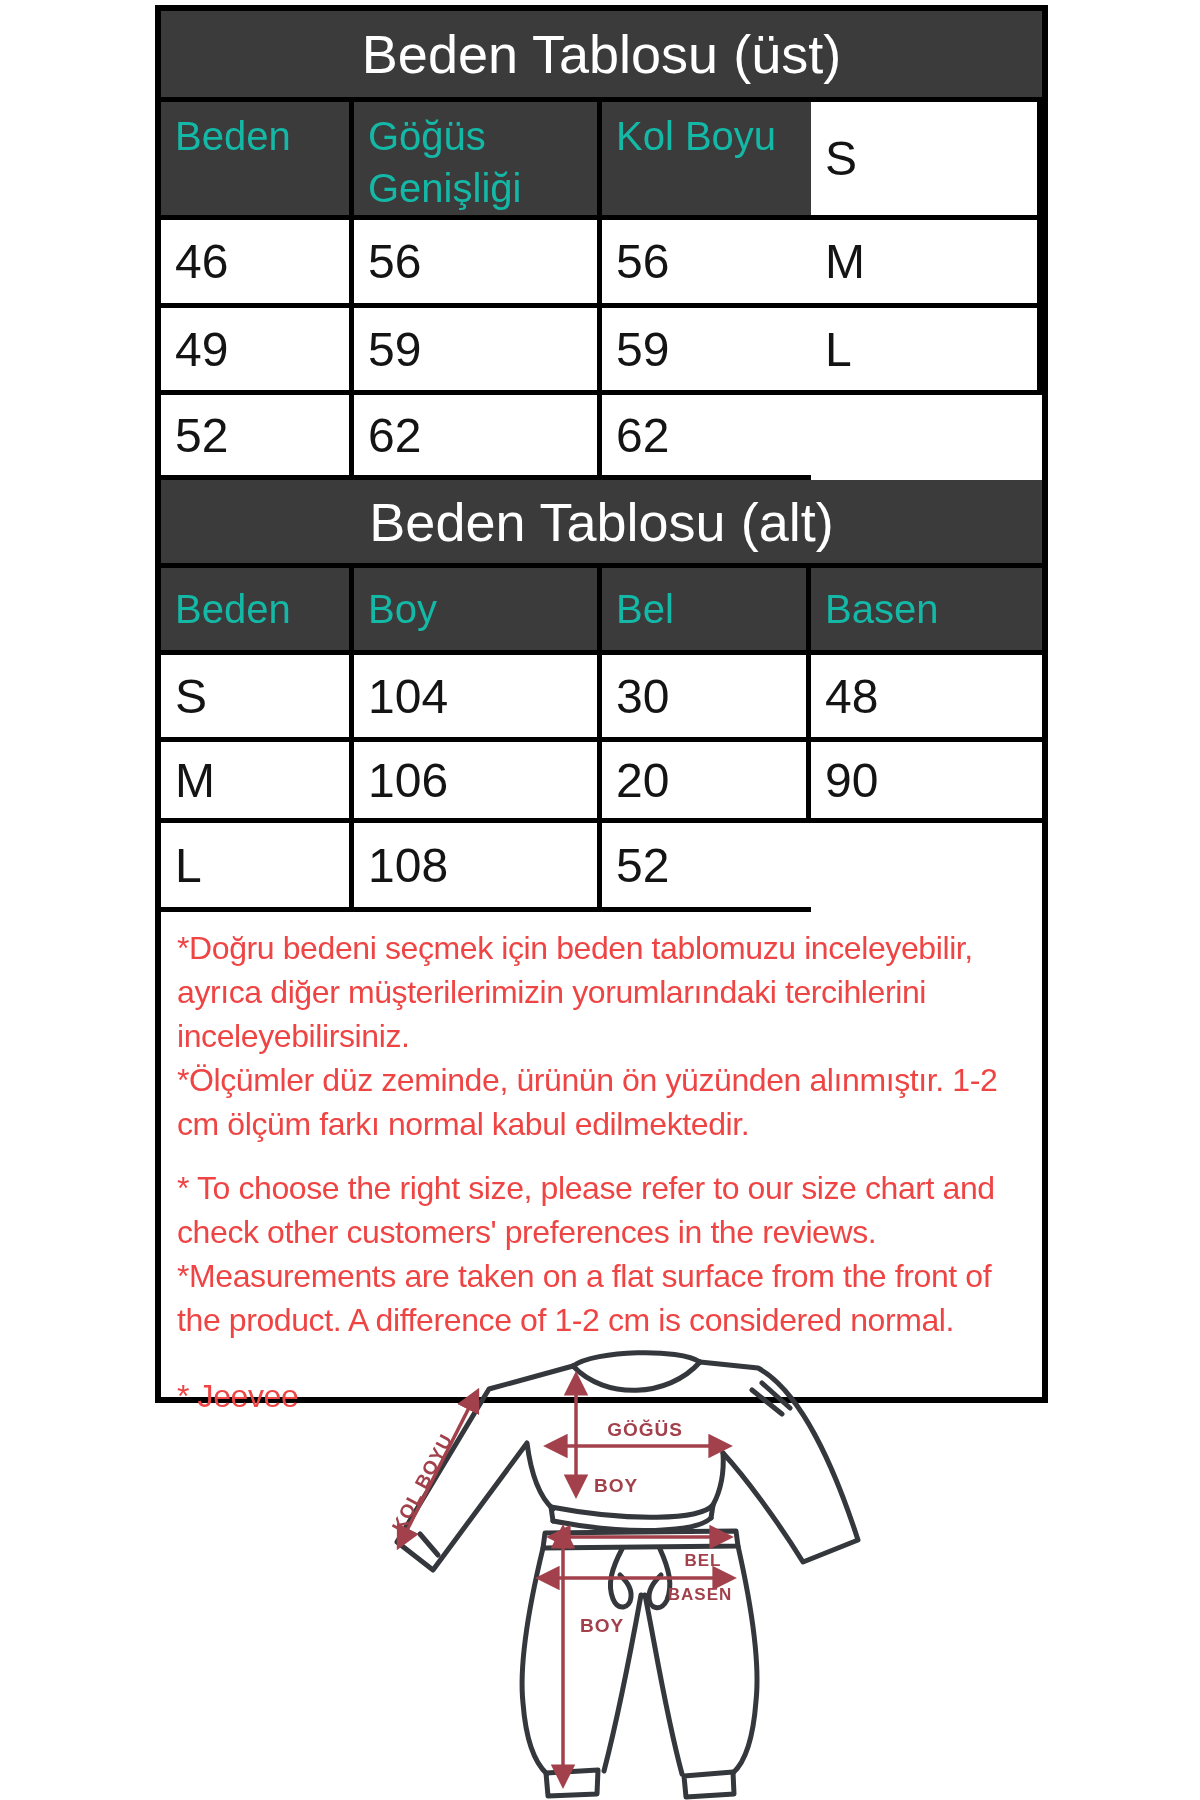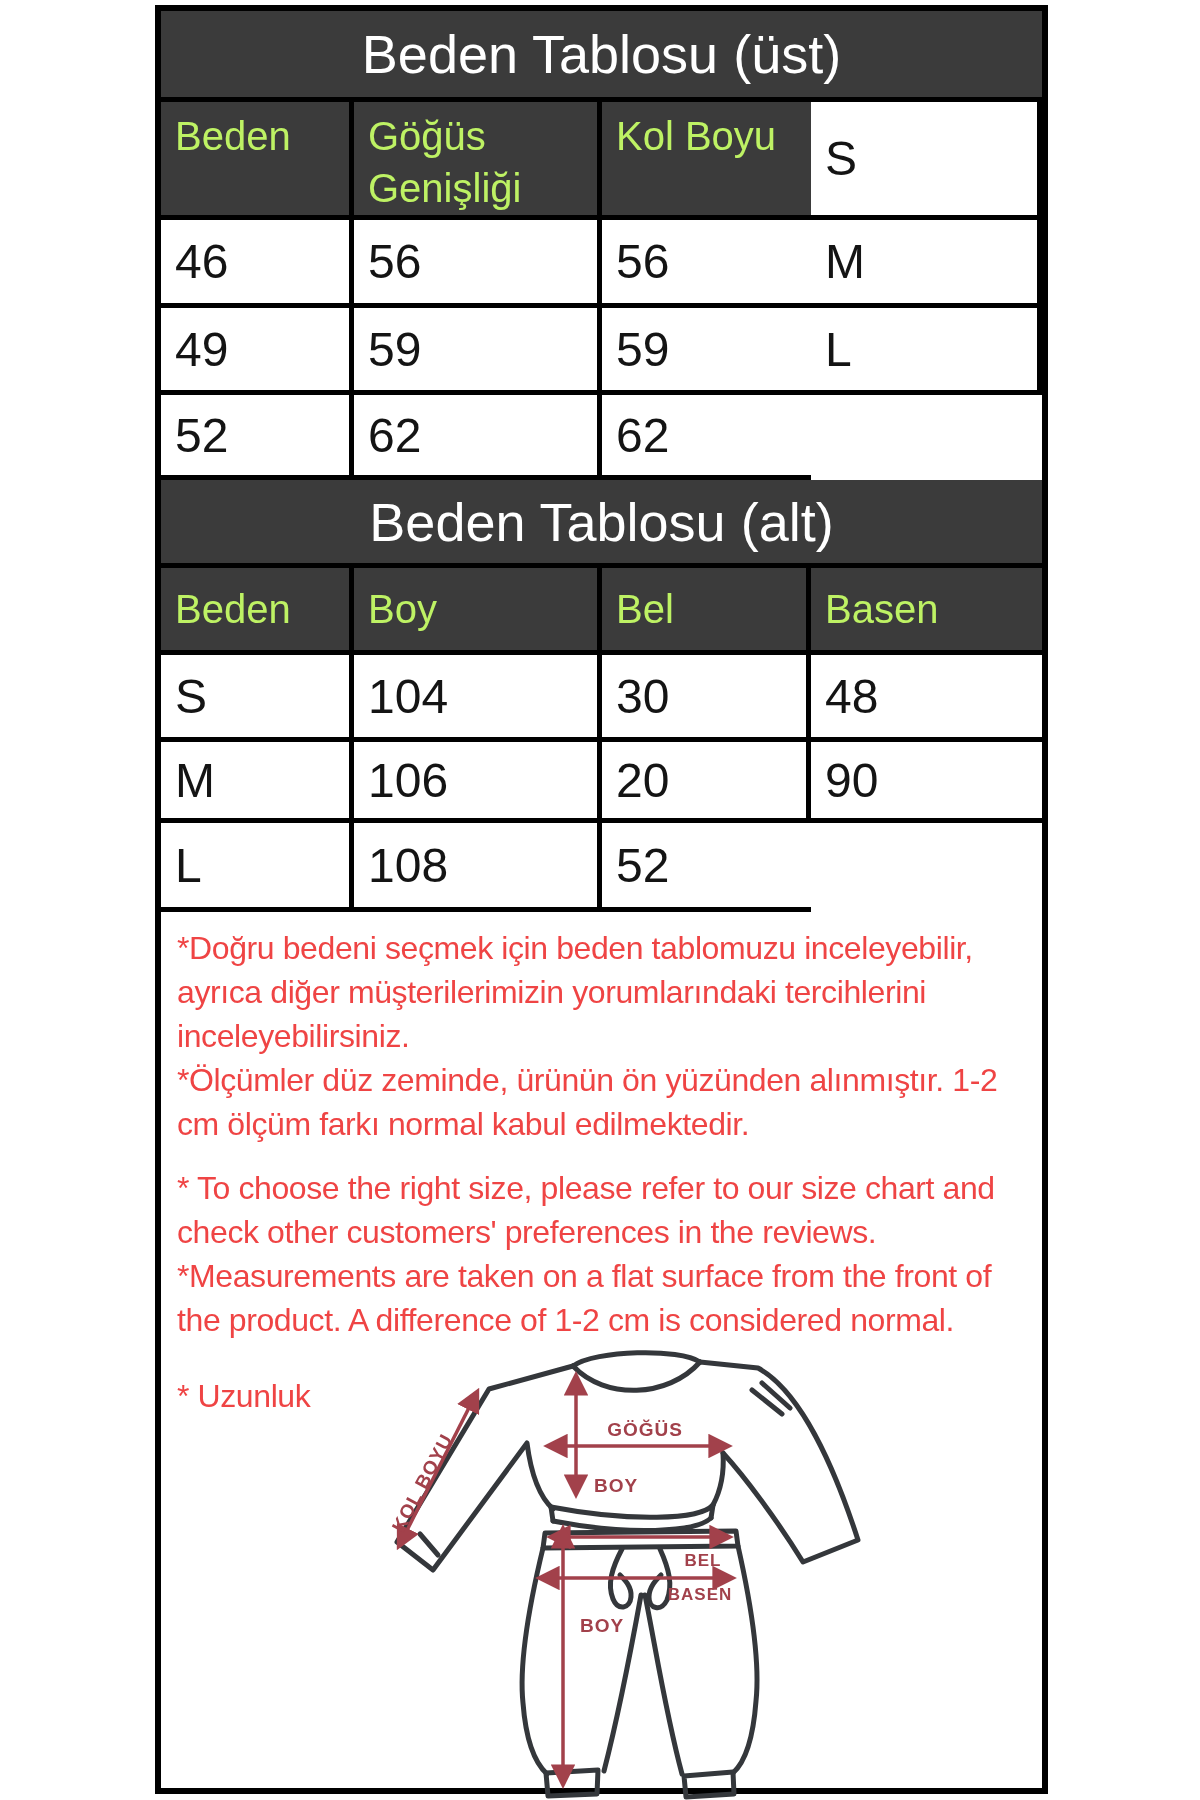--- a/index.html
+++ b/index.html
@@ -1,27 +1,27 @@
 <!DOCTYPE html>
 <html><head>
 <meta charset="utf-8">
 <style>
   html,body{margin:0;padding:0;background:#ffffff;}
   .sheet{position:relative;width:1200px;height:1800px;background:#ffffff;overflow:hidden;
          font-family:"Liberation Sans",sans-serif;}
-  .box{position:absolute;left:155px;top:5px;width:893px;height:1789px;
+  .box{position:absolute;left:155px;top:5px;width:893px;height:1398px;
        border:6px solid #000;box-sizing:border-box;background:#fff;}
   .tbl{display:grid;grid-template-columns:193px 248px 209px 231px;}
   .tbl1{grid-template-rows:91px 118px 88px 87px 85px;}
   .tbl2{grid-template-rows:88px 87px 87px 81px 89px;}
   .cell{box-sizing:border-box;border-right:5px solid #000;border-bottom:5px solid #000;}
   .cell.last{border-right:none;}
   .title{grid-column:1/-1;background:#3b3b3b;color:#fff;display:flex;align-items:center;
          justify-content:center;font-size:54px;border-right:none;}
-  .th{background:#3b3b3b;color:#bef264;font-size:40px;line-height:52px;padding:8px 6px 0 14px;}
+  .th{background:#3b3b3b;color:#14b8a6;font-size:40px;line-height:52px;padding:8px 6px 0 14px;}
   .th.mid{display:flex;align-items:center;padding-top:0;}
   .td{background:#fff;color:#141414;font-size:48px;display:flex;align-items:center;
       padding-left:14px;}
   .notes{padding:6px 10px 0 16px;color:#ef4444;}
   .note{margin:0;white-space:pre;font-size:32px;line-height:44px;letter-spacing:-0.4px;}
   .note.tr{margin-top:8px;}
   .note.en{margin-top:20px;}
   .note.brand{margin-top:32px;}
   .diagram{position:absolute;left:360px;top:1330px;width:570px;height:470px;z-index:3;}
   .diagram text{font-family:"Liberation Sans",sans-serif;font-weight:bold;}
@@ -81,21 +81,21 @@
     <div class="notes">
       <p class="note tr">*Doğru bedeni seçmek için beden tablomuzu inceleyebilir,
 ayrıca diğer müşterilerimizin yorumlarındaki tercihlerini
 inceleyebilirsiniz.
 *Ölçümler düz zeminde, ürünün ön yüzünden alınmıştır. 1-2
 cm ölçüm farkı normal kabul edilmektedir.</p>
       <p class="note en">* To choose the right size, please refer to our size chart and
 check other customers' preferences in the reviews.
 *Measurements are taken on a flat surface from the front of
 the product. A difference of 1-2 cm is considered normal.</p>
-      <p class="note brand">* Uzunluk</p>
+      <p class="note brand">* Jeevee</p>
     </div>
   </div>
 
   <svg class="diagram" viewBox="360 1330 570 470" xmlns="http://www.w3.org/2000/svg">
     <defs>
       <marker id="ah" viewBox="0 0 10 10" refX="8" refY="5" markerWidth="7" markerHeight="7" orient="auto-start-reverse">
         <path d="M0,0 L10,5 L0,10 z" fill="#a2414b"></path>
       </marker>
     </defs>
 

